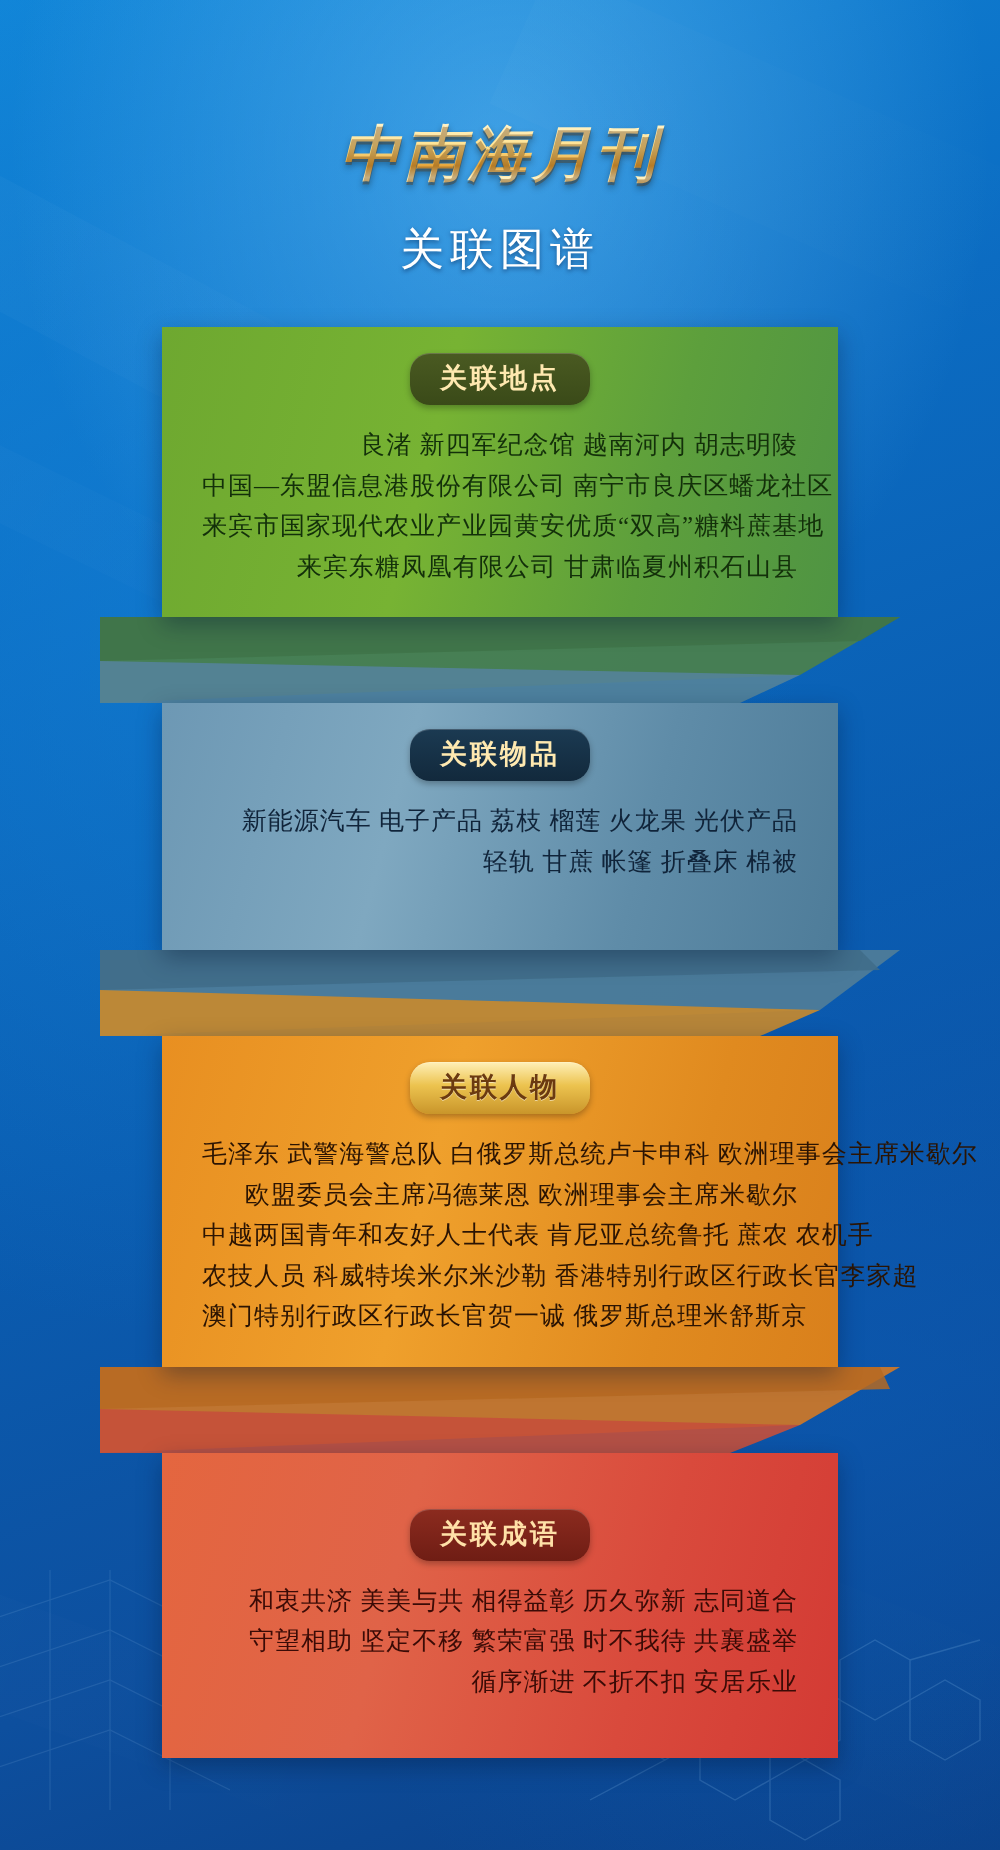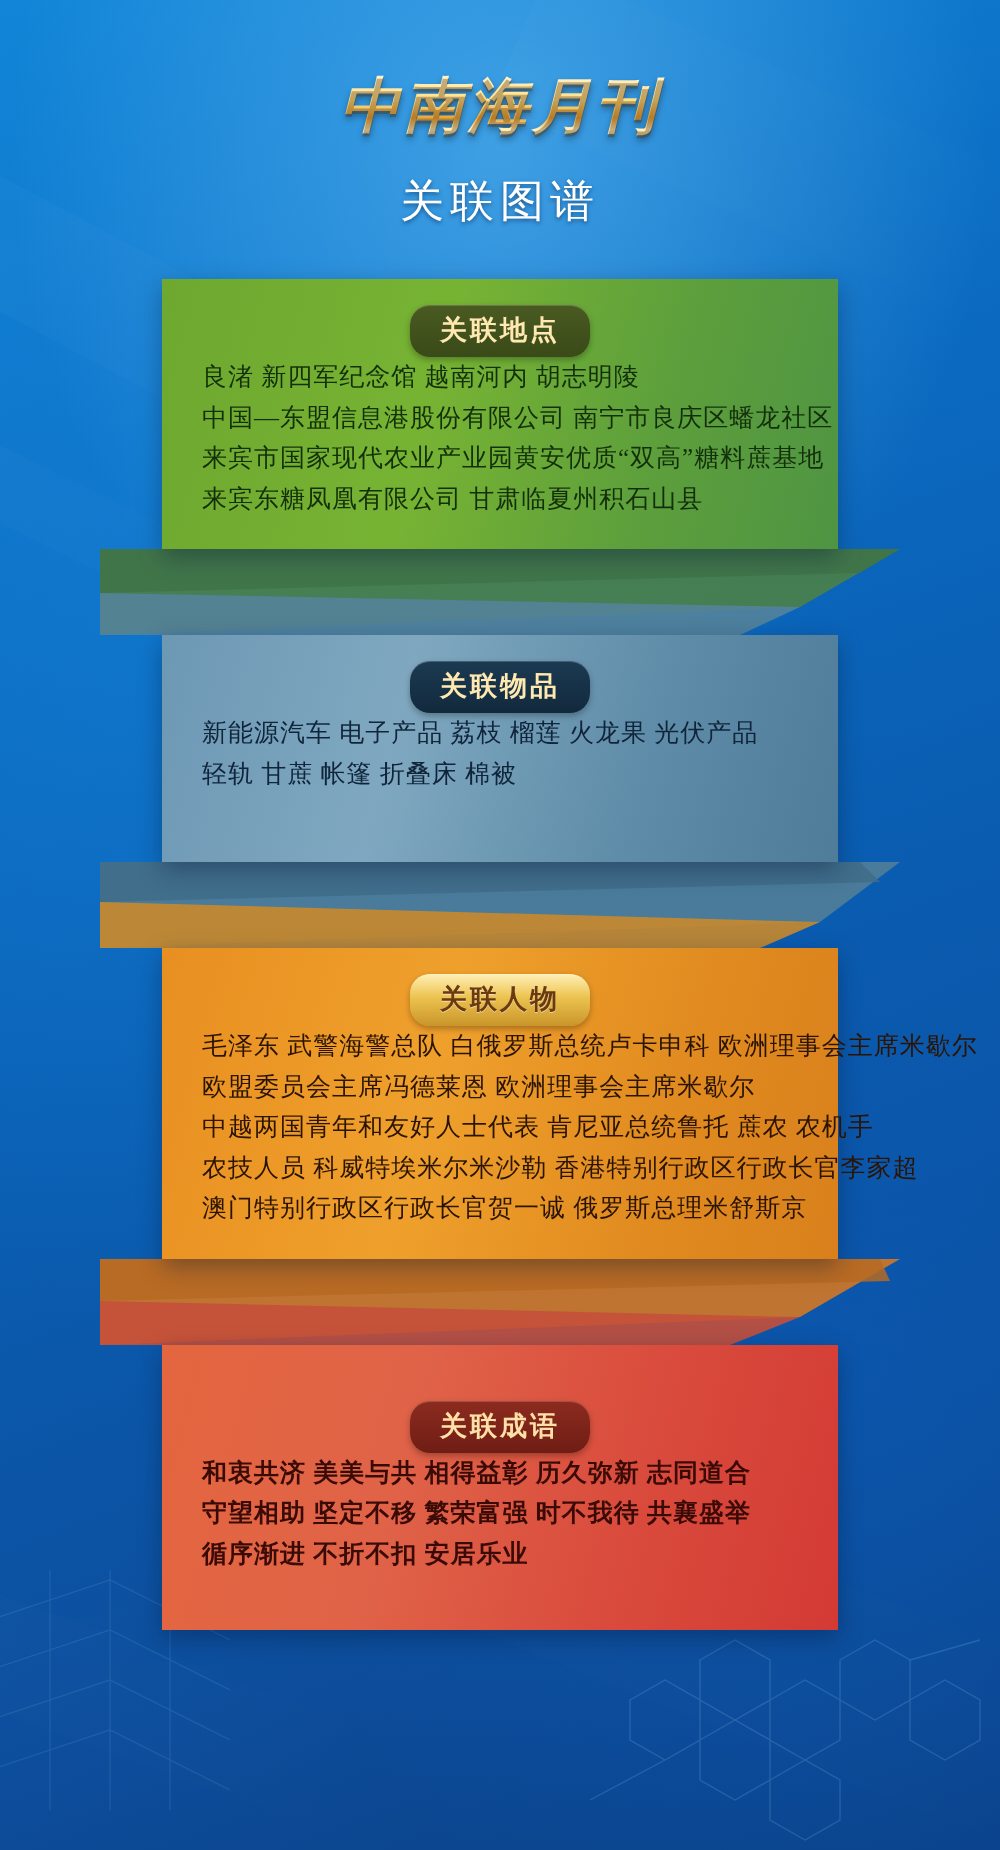--- a/index.html
+++ b/index.html
@@ -73,20 +73,21 @@
     line-height: 1;
     display: inline-block;
     padding: 4px 10px 10px;
     color: #ffe9a8;
     background: linear-gradient(180deg, #fff6d2 0%, #ffe08a 38%, #e8a63a 62%, #fff3c4 78%, #d98f20 100%);
     -webkit-background-clip: text;
     background-clip: text;
     -webkit-text-fill-color: transparent;
     text-shadow: 0 3px 0 rgba(90,45,0,0.35);
     filter: drop-shadow(0 4px 3px rgba(0,0,0,0.35));
+    margin-top: 48px;
   }
   .subtitle {
     margin-top: 26px;
     font-size: 44px;
     color: #ffffff;
     letter-spacing: 6px;
     text-shadow: 0 2px 4px rgba(0,20,60,0.5);
     text-align: center;
   }
 
@@ -140,21 +141,22 @@
     background: linear-gradient(180deg, #1b3a52 0%, #12293c 100%);
     color: #ffe9b0;
     text-align: right;
   }
   .chip-dark-red {
     background: linear-gradient(180deg, #8c2b1f 0%, #6f1d14 100%);
     color: #ffe1a8;
   }
 
   .lines {
-    text-align: left;
+    margin-top: 20px;
+    text-align: right;
     font-size: 25px;
     line-height: 1.62;
     letter-spacing: 1px;
   }
   .lines div { white-space: nowrap; }
 
   
   .sec-green .panel {
     background: linear-gradient(105deg, #6ea830 0%, #77b333 40%, #5d9f3c 72%, #4f9443 100%);
   }
@@ -166,21 +168,21 @@
   .sec-blue .lines { color: #10243a; }
 
   .sec-orange .panel {
     background: linear-gradient(105deg, #e88f21 0%, #efa02c 40%, #e08a1f 75%, #d9801c 100%);
   }
   .sec-orange .lines { color: #2b1403; }
 
   .sec-red .panel {
     background: linear-gradient(105deg, #e4663f 0%, #e06348 35%, #d94a3c 70%, #d33a34 100%);
   }
-  .sec-red .lines { color: #3a0b06; font-weight: bold; }
+  .sec-red .lines { color: #3a0b06; }
 </style>
 </head>
 <body>
 
 <div class="poster">
 
   <div class="bg-streak s1"></div>
   <div class="bg-streak s2"></div>
   <div class="bg-streak s3"></div>
   <div class="bg-streak s4"></div>

